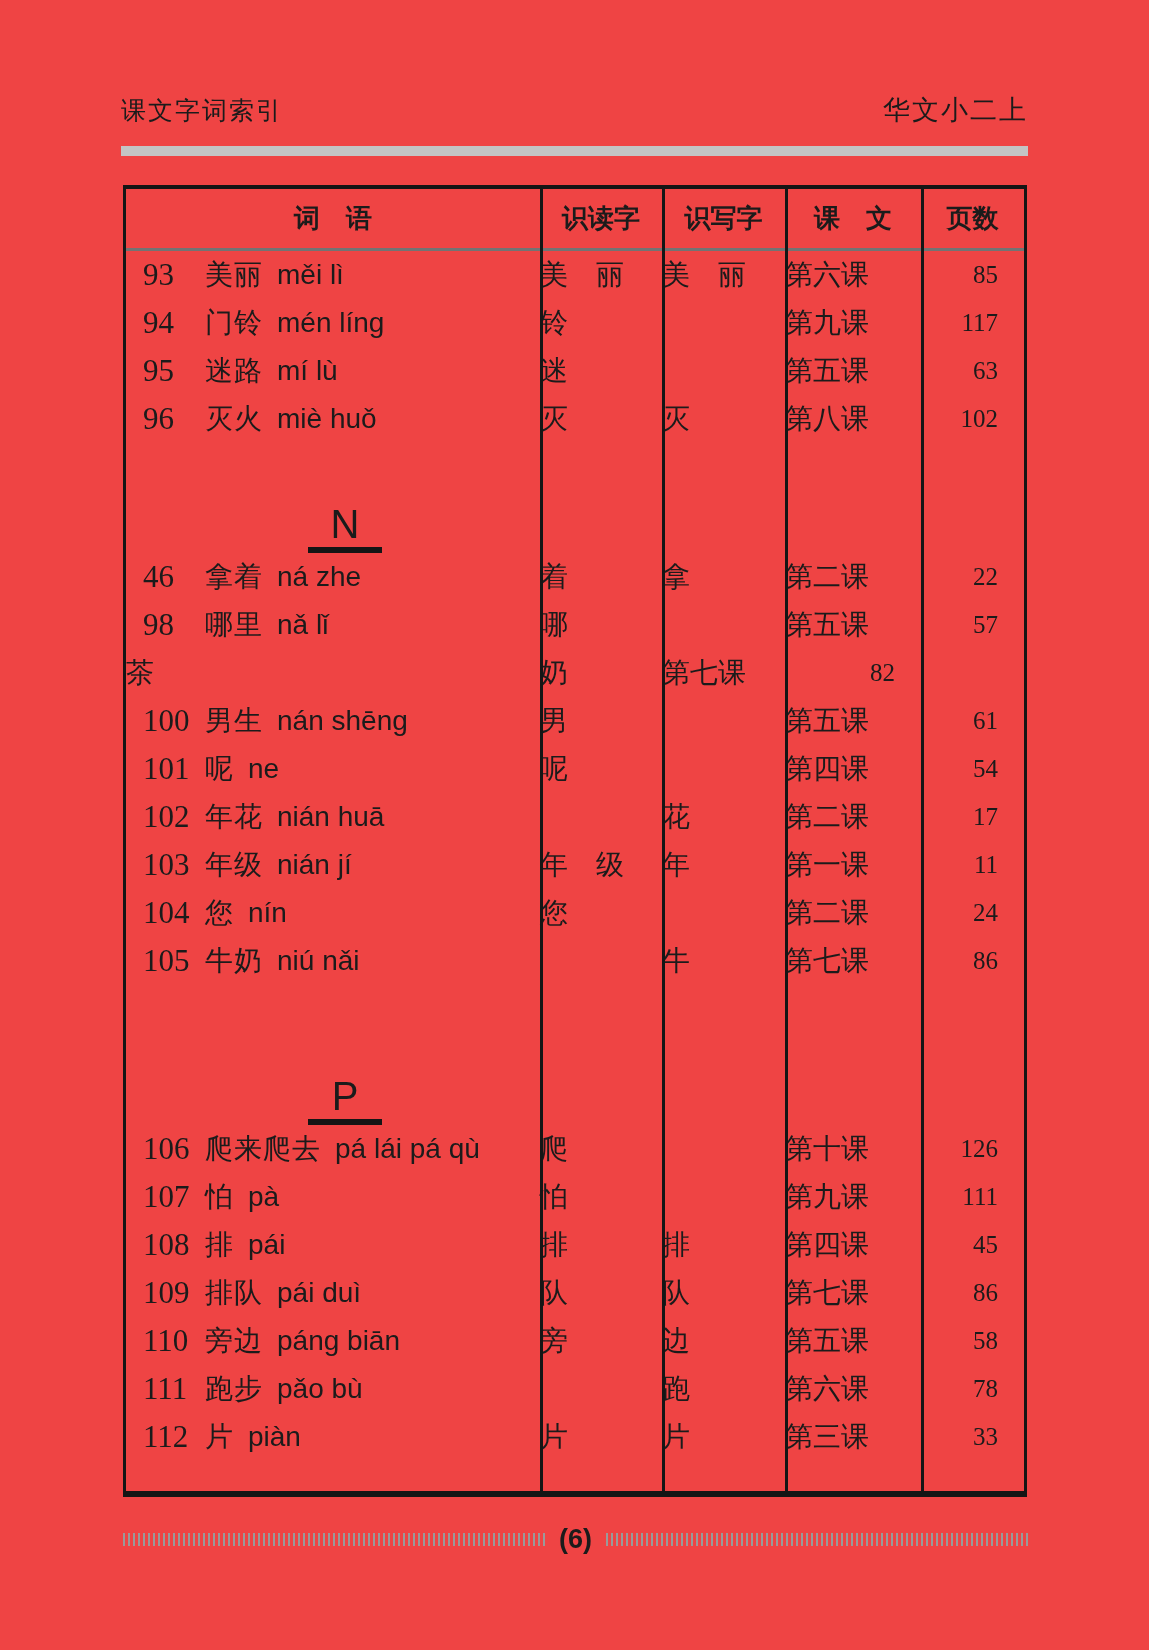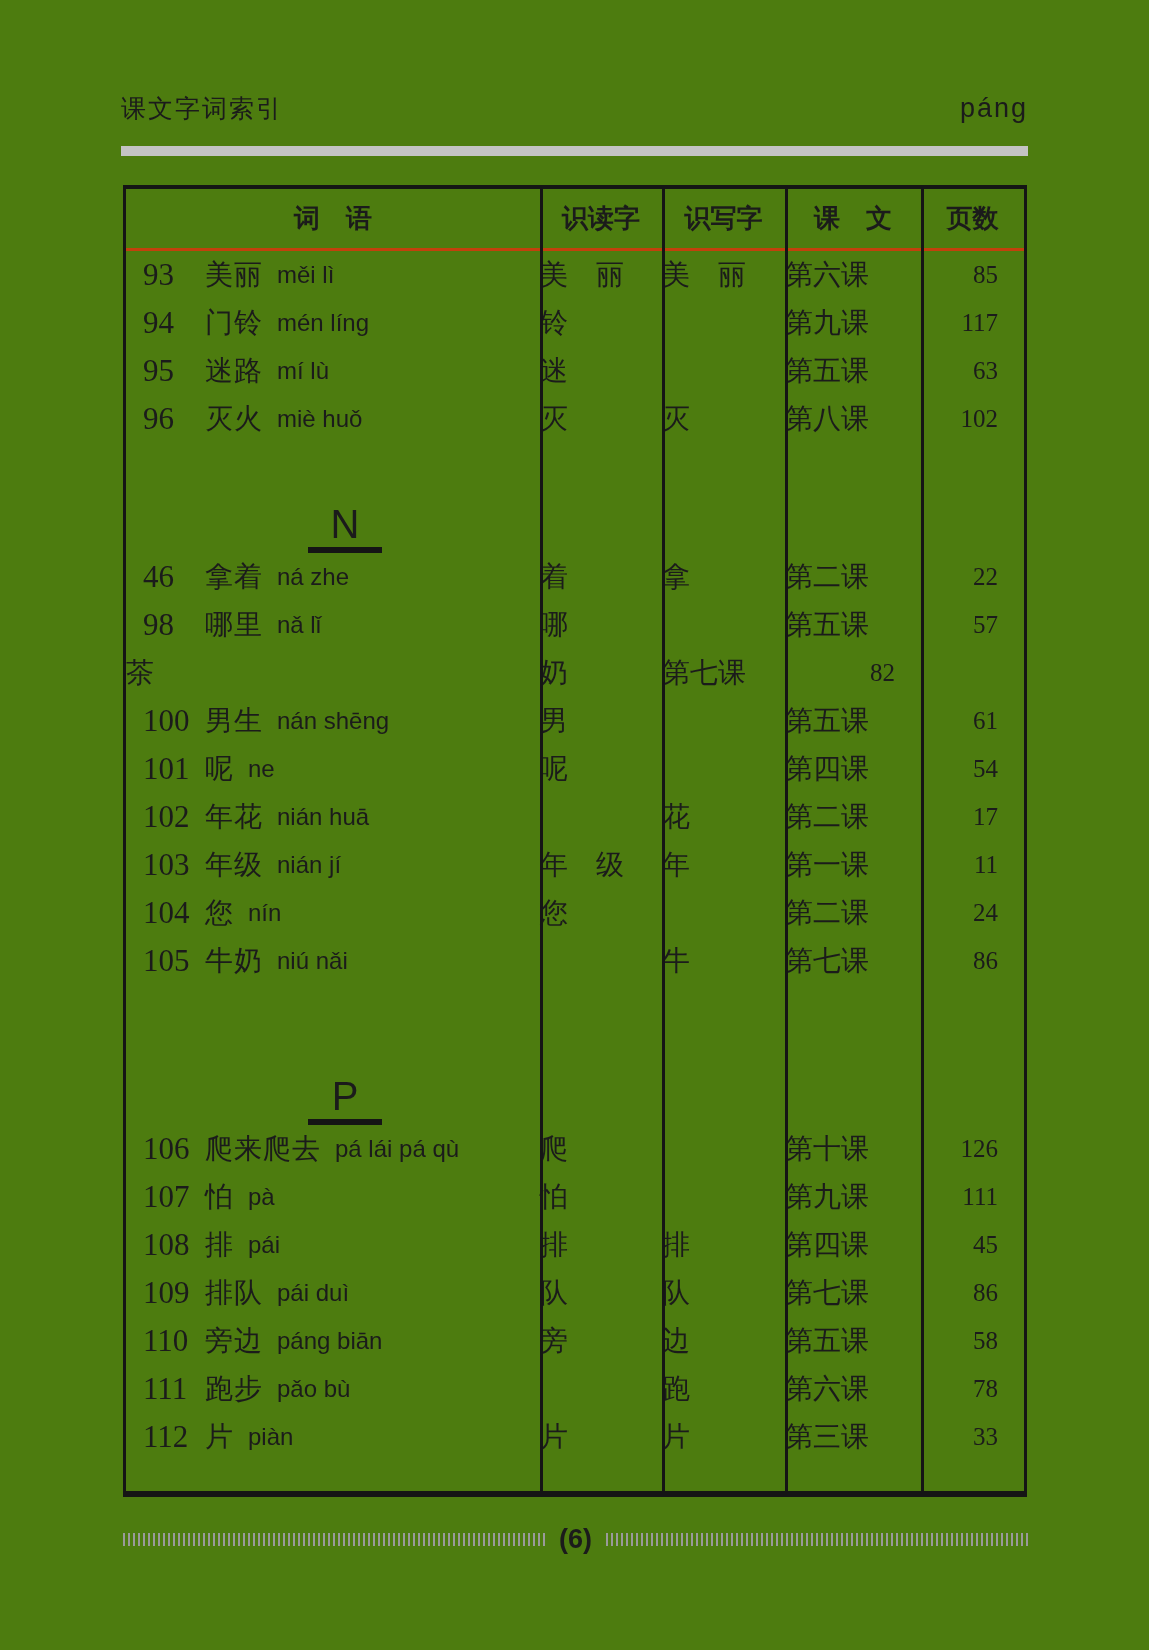--- a/index.html
+++ b/index.html
@@ -1,42 +1,42 @@
 <!DOCTYPE html>
 <html><head>
 <meta charset="utf-8">
 <style>
   html,body{margin:0;padding:0;background:#fff;}
-  .page{position:relative;width:1149px;height:1650px;background:#4d7c0f;overflow:hidden;
+  .page{position:relative;width:1149px;height:1650px;background:#ef4444;overflow:hidden;
         font-family:"Liberation Serif",serif;color:#1b1b1b;}
 
   
   .running-header{position:absolute;left:121px;top:92px;width:907px;display:flex;
                   justify-content:space-between;align-items:baseline;}
   .rh-left{font-family:"Liberation Sans",sans-serif;font-size:25px;font-weight:500;letter-spacing:2px;}
   .rh-right{font-family:"Liberation Sans",sans-serif;font-size:27px;font-weight:500;letter-spacing:2px;}
   .header-rule{position:absolute;left:121px;top:146px;width:907px;height:10px;background:#c4c4c4;}
 
   
   .index-table{position:absolute;left:123px;top:185px;width:904px;height:1312px;
                box-sizing:border-box;border:3px solid #151515;border-top-width:4px;border-bottom-width:6px;}
   .vline{position:absolute;top:0;bottom:0;width:3px;background:#151515;}
   .vline1{left:414px;} .vline2{left:536px;} .vline3{left:659px;} .vline4{left:795px;}
 
   .grid-cols{display:grid;grid-template-columns:414px 122px 123px 136px 103px;}
 
-  .thead{height:59px;border-bottom:3px solid #c2410c;align-items:center;
+  .thead{height:59px;border-bottom:3px solid #737373;align-items:center;
          font-family:"Liberation Sans",sans-serif;font-weight:700;font-size:26px;}
   .th{text-align:center;}
 
   .trow{height:48px;align-items:center;}
   .cell-word{display:flex;align-items:center;padding-left:17px;box-sizing:border-box;}
   .entry-num{flex:0 0 62px;font-family:"Liberation Serif",serif;font-size:31px;}
   .entry-word{font-size:28px;letter-spacing:1px;white-space:nowrap;}
-  .entry-pinyin{margin-left:14px;font-family:"Liberation Sans",sans-serif;font-size:24px;white-space:nowrap;}
+  .entry-pinyin{margin-left:14px;font-family:"Liberation Sans",sans-serif;font-size:28px;white-space:nowrap;}
   .cell-center{text-align:left;font-size:28px;white-space:nowrap;}
   .cell-page{text-align:right;padding-right:26px;box-sizing:border-box;
              font-family:"Liberation Serif",serif;font-size:25px;}
 
   
   .section-row{display:flex;flex-direction:column;justify-content:flex-end;}
   .section-N{height:110px;} .section-P{height:140px;}
   .section-block{width:74px;margin-left:182px;display:flex;flex-direction:column;align-items:center;}
   .section-letter{font-family:"Liberation Sans",sans-serif;font-size:40px;font-weight:500;line-height:1;}
   .section-underline{width:74px;height:6px;background:#151515;margin-top:3px;}
@@ -47,21 +47,21 @@
     background:repeating-linear-gradient(to right,#9a9a9a 0 2px,rgba(0,0,0,0) 2px 5px);}
   .footer-page{margin:0 14px;font-family:"Liberation Sans",sans-serif;font-weight:700;font-size:27px;}
 </style>
 </head>
 <body>
 
 <div class="page">
 
   <div class="running-header">
     <span class="rh-left">课文字词索引</span>
-    <span class="rh-right">páng</span>
+    <span class="rh-right">华文小二上</span>
   </div>
   <div class="header-rule"></div>
 
   <div class="index-table">
     <div class="vline vline1"></div>
     <div class="vline vline2"></div>
     <div class="vline vline3"></div>
     <div class="vline vline4"></div>
 
     <div class="thead grid-cols">

